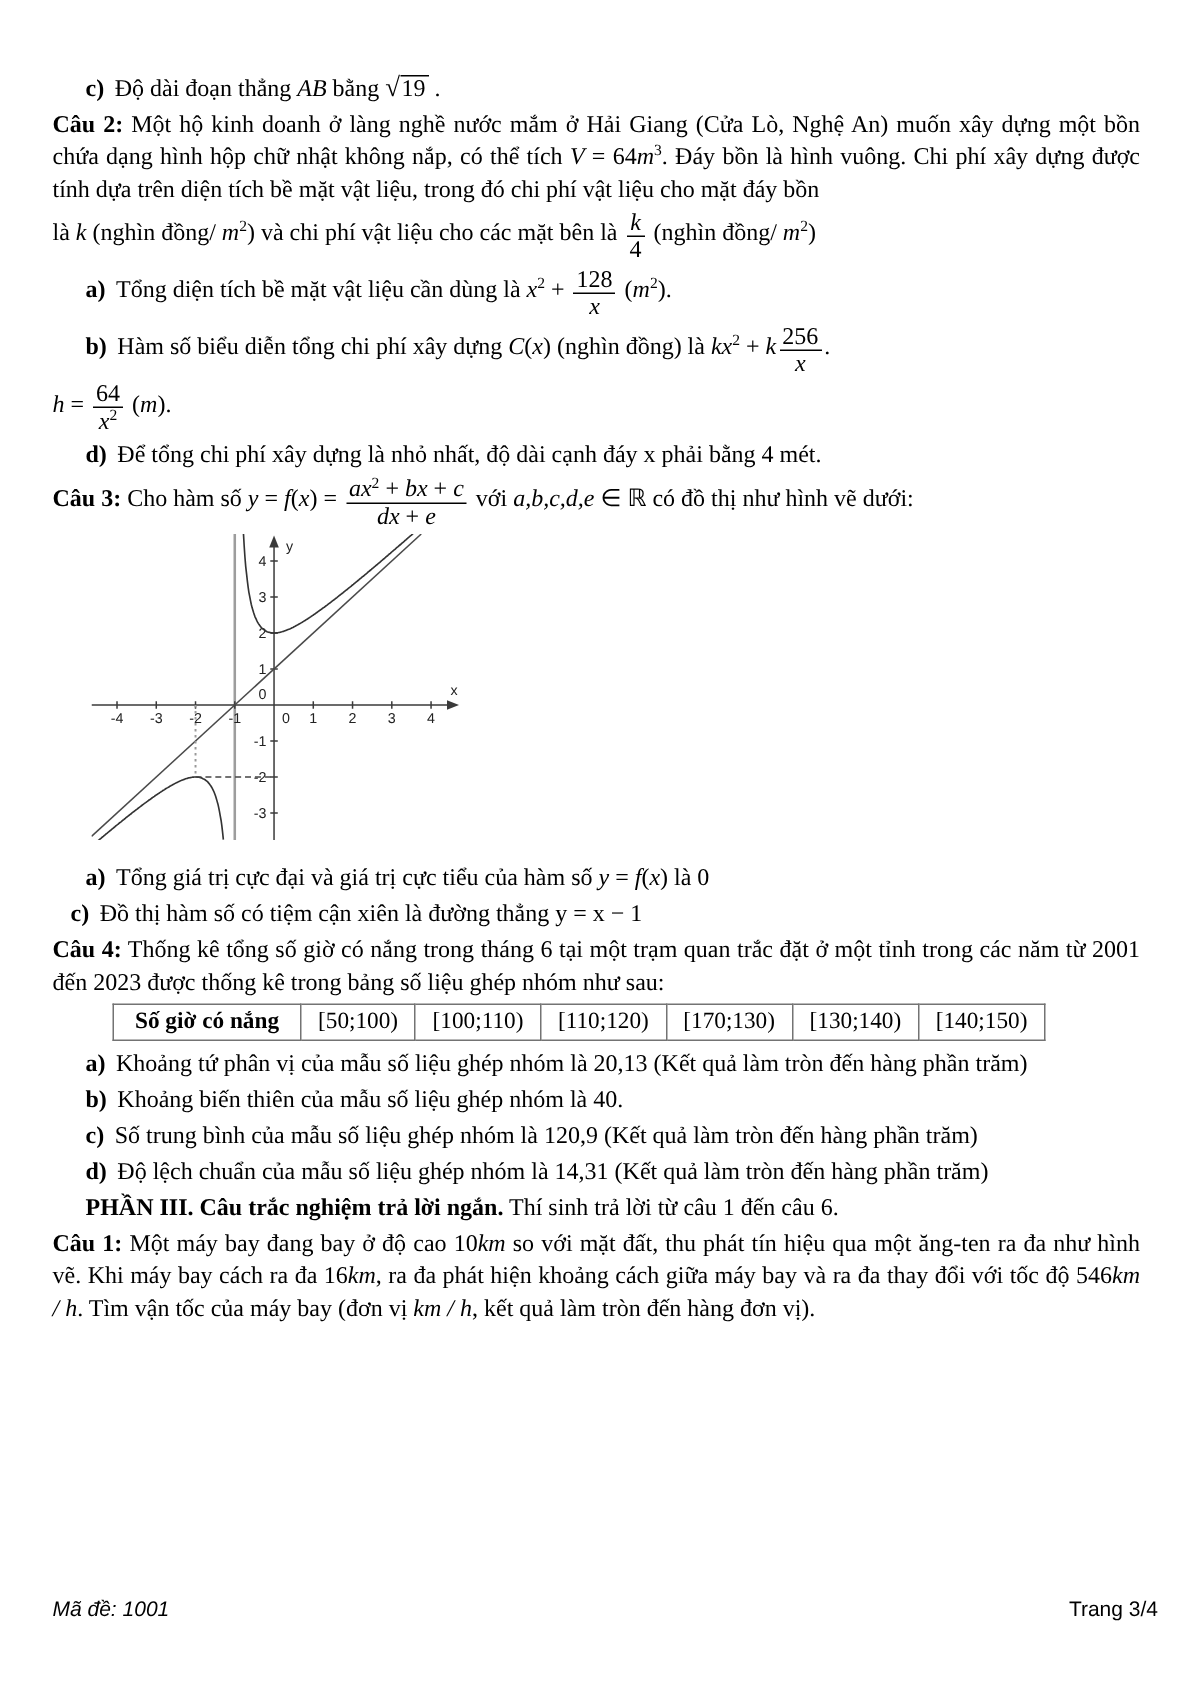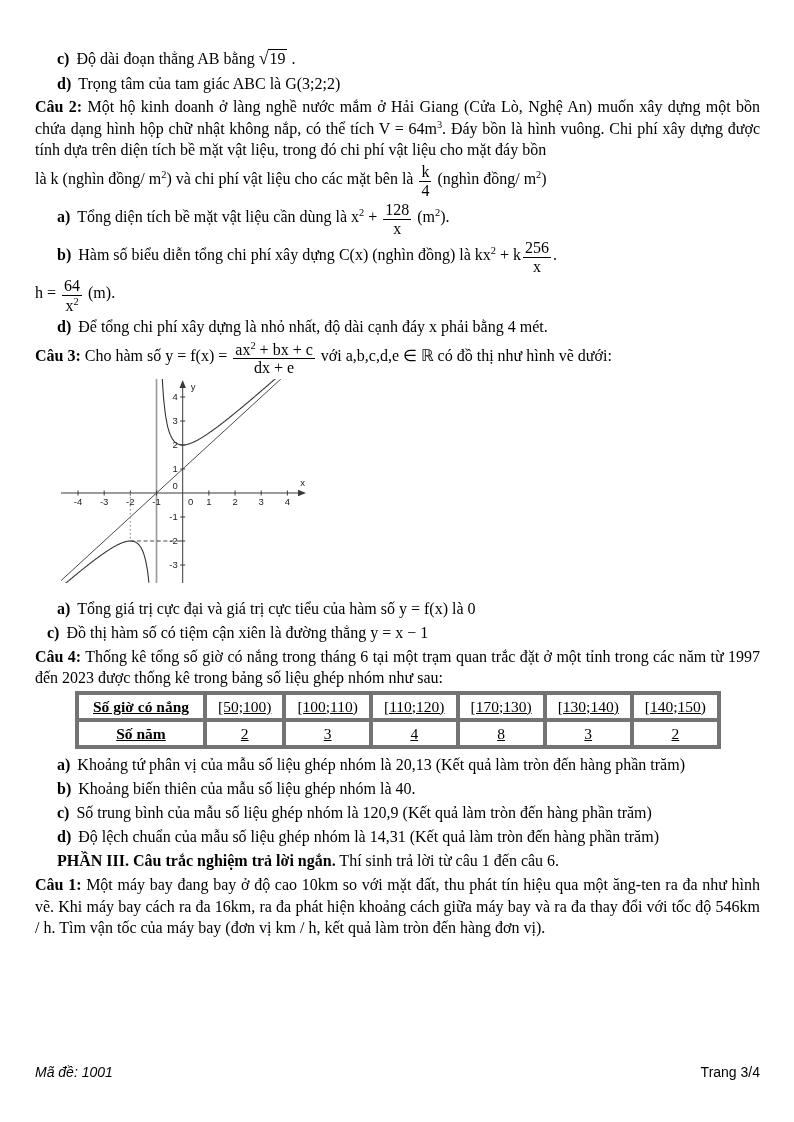--- a/index.html
+++ b/index.html
@@ -9,47 +9,46 @@
     font-family:"Liberation Serif",serif;
     font-size:16px;line-height:1.34;
   }
   .page{padding:46px 34px 0 35px;}
   .blk{margin:0 0 2.5px 0;}
   .item{padding-left:22px;}
   .item-sm{padding-left:12px;}
   .para{text-align:justify;}
   .lbl{font-weight:bold;margin-right:7px;}
   .bd{font-weight:bold;}
-  .it{}
+  .it{font-style:italic;}
   .sup{font-size:0.65em;vertical-align:0.55em;}
   .frac{display:inline-block;vertical-align:-0.72em;text-align:center;line-height:1.08;margin:0 2px;}
   .frac .num{display:block;padding:0 2px;}
   .frac .den{display:block;border-top:1px solid #000;padding:0 2px;}
   .sqrt{white-space:nowrap;}
   .sqrt .rad{font-size:1.12em;}
   .sqrt .bar{border-top:1px solid #000;padding:0 2px 0 1px;}
   .graph-wrap{margin:3px 0 9px 26px;}
   table.stat{border-collapse:collapse;margin:3px 0 5px 40px;font-size:15.5px;}
-  table.stat td{border:4px solid #737373;text-align:center;padding:0 11px;height:23px;text-decoration:underline;}
+  table.stat td{border:1px solid #737373;padding:0 11px;height:23px;}
   table.stat td.rowhead{font-weight:bold;padding:0 14px;}
   .part-heading{padding-left:22px;}
   .footer{
-    position:absolute;left:35px;right:34px;bottom:40px;
+    position:absolute;left:35px;right:22px;bottom:40px;
     font-family:"Liberation Sans",sans-serif;font-size:14px;
     display:flex;justify-content:space-between;align-items:baseline;
   }
   .footer .code{font-style:italic;}
 </style>
 </head>
 <body>
 
 <div class="page">
   <div id="doc">
       <div class="blk item"><span class="lbl">c)</span><span class="">Độ dài đoạn thẳng </span><span class="it">AB</span><span class=""> bằng </span><span class="sqrt"><span class="rad">√</span><span class="bar">19</span></span><span class=""> .</span></div>
-      <div class="blk item"><span class="lbl">d)</span><span class="">Trọng tâm của tam giác </span><span class="it">ABC</span><span class=""> là </span><span class="it">G</span><span class="">(3;2;2)</span></div>
       <div class="blk para"><span class="bd">Câu 2:</span><span class=""> Một hộ kinh doanh ở làng nghề nước mắm ở Hải Giang (Cửa Lò, Nghệ An) muốn xây dựng một bồn chứa dạng hình hộp chữ nhật không nắp, có thể tích </span><span class="it">V</span><span class=""> = 64</span><span class="it">m</span><span class="sup">3</span><span class="">. Đáy bồn là hình vuông. Chi phí xây dựng được tính dựa trên diện tích bề mặt vật liệu, trong đó chi phí vật liệu cho mặt đáy bồn</span></div>
       <div class="blk para"><span class="">là </span><span class="it">k</span><span class=""> (nghìn đồng/ </span><span class="it">m</span><span class="sup">2</span><span class="">) và chi phí vật liệu cho các mặt bên là </span><span class="frac"><span class="num"><span class="it">k</span></span><span class="den"><span class="">4</span></span></span><span class=""> (nghìn đồng/ </span><span class="it">m</span><span class="sup">2</span><span class="">)</span></div>
       <div class="blk item"><span class="lbl">a)</span><span class="">Tổng diện tích bề mặt vật liệu cần dùng là </span><span class="it">x</span><span class="sup">2</span><span class=""> + </span><span class="frac"><span class="num"><span class="">128</span></span><span class="den"><span class="it">x</span></span></span><span class=""> (</span><span class="it">m</span><span class="sup">2</span><span class="">).</span></div>
       <div class="blk item"><span class="lbl">b)</span><span class="">Hàm số biểu diễn tổng chi phí xây dựng </span><span class="it">C</span><span class="">(</span><span class="it">x</span><span class="">)</span><span class=""> (nghìn đồng) là </span><span class="it">kx</span><span class="sup">2</span><span class=""> + </span><span class="it">k</span><span class="frac"><span class="num"><span class="">256</span></span><span class="den"><span class="it">x</span></span></span><span class="">.</span></div>
       <div class="blk para"><span class="it">h</span><span class=""> = </span><span class="frac"><span class="num"><span class="">64</span></span><span class="den"><span class="it">x</span><span class="sup">2</span></span></span><span class=""> (</span><span class="it">m</span><span class="">).</span></div>
       <div class="blk item"><span class="lbl">d)</span><span class="">Để tổng chi phí xây dựng là nhỏ nhất, độ dài cạnh đáy x phải bằng 4 mét.</span></div>
       <div class="blk para"><span class="bd">Câu 3:</span><span class=""> Cho hàm số </span><span class="it">y</span><span class=""> = </span><span class="it">f</span><span class="">(</span><span class="it">x</span><span class="">) = </span><span class="frac"><span class="num"><span class="it">ax</span><span class="sup">2</span><span class=""> + </span><span class="it">bx</span><span class=""> + </span><span class="it">c</span></span><span class="den"><span class="it">dx</span><span class=""> + </span><span class="it">e</span></span></span><span class=""> với </span><span class="it">a,b,c,d,e</span><span class=""> ∈ ℝ có đồ thị như hình vẽ dưới:</span></div>
       <div class="graph-wrap"><svg width="246" height="204">
           <line x1="95.5212765957447" y1="0" x2="95.5212765957447" y2="204" stroke="#9d9d9d" stroke-width="1.7"></line>
           <line x1="0" y1="114" x2="240" y2="114" stroke="#3a3a3a" stroke-width="1"></line>
@@ -90,40 +89,31 @@
           <text x="116.69148936170214" y="110" text-anchor="end" fill="#222" font-size="9.5px" font-family="&quot;Liberation Sans&quot;,sans-serif">0</text>
           <text x="244" y="107" text-anchor="end" fill="#222" font-size="9.5px" font-family="&quot;Liberation Sans&quot;,sans-serif">x</text>
           <text x="129.69148936170214" y="11" text-anchor="start" fill="#222" font-size="9.5px" font-family="&quot;Liberation Sans&quot;,sans-serif">y</text>
           <line x1="0" y1="201.60000000000002" x2="219.82978723404256" y2="0" stroke="#4a4a4a" stroke-width="1"></line>
           <path d="M2.6 206.0L3.1 205.5L3.7 205.1L4.2 204.6L4.7 204.2L5.2 203.8L5.8 203.3L6.3 202.9L6.8 202.4L7.3 202.0L7.9 201.6L8.4 201.1L8.9 200.7L9.4 200.3L9.9 199.8L10.5 199.4L11.0 199.0L11.5 198.5L12.0 198.1L12.6 197.7L13.1 197.2L13.6 196.8L14.1 196.4L14.7 195.9L15.2 195.5L15.7 195.1L16.2 194.6L16.7 194.2L17.3 193.8L17.8 193.4L18.3 192.9L18.8 192.5L19.4 192.1L19.9 191.7L20.4 191.2L20.9 190.8L21.5 190.4L22.0 190.0L22.5 189.6L23.0 189.1L23.6 188.7L24.1 188.3L24.6 187.9L25.1 187.5L25.6 187.1L26.2 186.7L26.7 186.2L27.2 185.8L27.7 185.4L28.3 185.0L28.8 184.6L29.3 184.2L29.8 183.8L30.4 183.4L30.9 183.0L31.4 182.6L31.9 182.2L32.5 181.8L33.0 181.4L33.5 181.0L34.0 180.6L34.5 180.2L35.1 179.8L35.6 179.4L36.1 179.1L36.6 178.7L37.2 178.3L37.7 177.9L38.2 177.5L38.7 177.1L39.3 176.8L39.8 176.4L40.3 176.0L40.8 175.6L41.3 175.3L41.9 174.9L42.4 174.5L42.9 174.2L43.4 173.8L44.0 173.5L44.5 173.1L45.0 172.8L45.5 172.4L46.1 172.1L46.6 171.7L47.1 171.4L47.6 171.0L48.2 170.7L48.7 170.4L49.2 170.0L49.7 169.7L50.2 169.4L50.8 169.1L51.3 168.8L51.8 168.5L52.3 168.1L52.9 167.8L53.4 167.5L53.9 167.3L54.4 167.0L55.0 166.7L55.5 166.4L56.0 166.1L56.5 165.9L57.1 165.6L57.6 165.4L58.1 165.1L58.6 164.9L59.1 164.6L59.7 164.4L60.2 164.2L60.7 164.0L61.2 163.8L61.8 163.6L62.3 163.4L62.8 163.2L63.3 163.0L63.9 162.9L64.4 162.7L64.9 162.6L65.4 162.5L65.9 162.4L66.5 162.3L67.0 162.2L67.5 162.1L68.0 162.1L68.6 162.0L69.1 162.0L69.6 162.0L70.1 162.0L70.7 162.1L71.2 162.1L71.7 162.2L72.2 162.3L72.8 162.5L73.3 162.6L73.8 162.8L74.3 163.1L74.8 163.3L75.4 163.6L75.9 164.0L76.4 164.4L76.9 164.8L77.5 165.3L78.0 165.9L78.5 166.5L79.0 167.2L79.6 168.0L80.1 168.8L80.6 169.8L81.1 170.8L81.7 172.0L82.2 173.3L82.7 174.7L83.2 176.3L83.7 178.1L84.3 180.1L84.8 182.4L85.3 184.9L85.8 187.7L86.4 191.0L86.9 194.6L87.4 198.9L87.9 203.7M101.3 -0.4L101.8 8.2L102.3 15.5L102.8 21.6L103.4 26.8L103.9 31.3L104.4 35.3L104.9 38.7L105.5 41.7L106.0 44.4L106.5 46.8L107.0 48.9L107.6 50.8L108.1 52.5L108.6 54.0L109.1 55.4L109.7 56.6L110.2 57.7L110.7 58.7L111.2 59.6L111.7 60.4L112.3 61.1L112.8 61.8L113.3 62.4L113.8 62.9L114.4 63.4L114.9 63.8L115.4 64.2L115.9 64.5L116.5 64.8L117.0 65.1L117.5 65.3L118.0 65.5L118.6 65.6L119.1 65.7L119.6 65.8L120.1 65.9L120.6 66.0L121.2 66.0L121.7 66.0L122.2 66.0L122.7 66.0L123.3 65.9L123.8 65.9L124.3 65.8L124.8 65.7L125.4 65.6L125.9 65.5L126.4 65.3L126.9 65.2L127.4 65.0L128.0 64.9L128.5 64.7L129.0 64.5L129.5 64.3L130.1 64.1L130.6 63.9L131.1 63.7L131.6 63.5L132.2 63.3L132.7 63.0L133.2 62.8L133.7 62.5L134.3 62.3L134.8 62.0L135.3 61.7L135.8 61.5L136.3 61.2L136.9 60.9L137.4 60.6L137.9 60.3L138.4 60.0L139.0 59.7L139.5 59.4L140.0 59.1L140.5 58.8L141.1 58.4L141.6 58.1L142.1 57.8L142.6 57.5L143.2 57.1L143.7 56.8L144.2 56.5L144.7 56.1L145.2 55.8L145.8 55.4L146.3 55.1L146.8 54.7L147.3 54.4L147.9 54.0L148.4 53.6L148.9 53.3L149.4 52.9L150.0 52.5L150.5 52.2L151.0 51.8L151.5 51.4L152.0 51.0L152.6 50.7L153.1 50.3L153.6 49.9L154.1 49.5L154.7 49.1L155.2 48.8L155.7 48.4L156.2 48.0L156.8 47.6L157.3 47.2L157.8 46.8L158.3 46.4L158.9 46.0L159.4 45.6L159.9 45.2L160.4 44.8L160.9 44.4L161.5 44.0L162.0 43.6L162.5 43.2L163.0 42.8L163.6 42.4L164.1 42.0L164.6 41.5L165.1 41.1L165.7 40.7L166.2 40.3L166.7 39.9L167.2 39.5L167.8 39.1L168.3 38.6L168.8 38.2L169.3 37.8L169.8 37.4L170.4 37.0L170.9 36.5L171.4 36.1L171.9 35.7L172.5 35.3L173.0 34.9L173.5 34.4L174.0 34.0L174.6 33.6L175.1 33.1L175.6 32.7L176.1 32.3L176.6 31.9L177.2 31.4L177.7 31.0L178.2 30.6L178.7 30.1L179.3 29.7L179.8 29.3L180.3 28.8L180.8 28.4L181.4 28.0L181.9 27.5L182.4 27.1L182.9 26.7L183.5 26.2L184.0 25.8L184.5 25.3L185.0 24.9L185.5 24.5L186.1 24.0L186.6 23.6L187.1 23.1L187.6 22.7L188.2 22.3L188.7 21.8L189.2 21.4L189.7 20.9L190.3 20.5L190.8 20.0L191.3 19.6L191.8 19.2L192.4 18.7L192.9 18.3L193.4 17.8L193.9 17.4L194.4 16.9L195.0 16.5L195.5 16.0L196.0 15.6L196.5 15.1L197.1 14.7L197.6 14.2L198.1 13.8L198.6 13.3L199.2 12.9L199.7 12.4L200.2 12.0L200.7 11.5L201.2 11.1L201.8 10.6L202.3 10.2L202.8 9.7L203.3 9.3L203.9 8.8L204.4 8.4L204.9 7.9L205.4 7.5L206.0 7.0L206.5 6.6L207.0 6.1L207.5 5.7L208.1 5.2L208.6 4.8L209.1 4.3L209.6 3.9L210.1 3.4L210.7 2.9L211.2 2.5L211.7 2.0L212.2 1.6L212.8 1.1L213.3 0.7L213.8 0.2L214.3 -0.2L214.9 -0.7L215.4 -1.2L215.9 -1.6L216.4 -2.1" fill="none" stroke="#333" stroke-width="1.1"></path>
           <line x1="69.35106382978725" y1="114" x2="69.35106382978725" y2="162" stroke="#999" stroke-width="1.3" stroke-dasharray="1.6 2.4"></line>
           <line x1="69.35106382978725" y1="162" x2="121.69148936170214" y2="162" stroke="#444" stroke-width="1" stroke-dasharray="4 2.6"></line>
         </svg></div>
       <div class="blk item"><span class="lbl">a)</span><span class="">Tổng giá trị cực đại và giá trị cực tiểu của hàm số </span><span class="it">y</span><span class=""> = </span><span class="it">f</span><span class="">(</span><span class="it">x</span><span class="">)</span><span class=""> là 0</span></div>
       <div class="blk item-sm"><span class="lbl">c)</span><span class="">Đồ thị hàm số có  tiệm cận xiên là đường thẳng y = x − 1</span></div>
-      <div class="blk para"><span class="bd">Câu 4:</span><span class=""> Thống kê tổng số giờ có nắng trong tháng 6 tại một trạm quan trắc đặt ở một tỉnh trong các năm từ 1997 đến 2023 được thống kê trong bảng số liệu ghép nhóm như sau:</span></div>
+      <div class="blk para"><span class="bd">Câu 4:</span><span class=""> Thống kê tổng số giờ có nắng trong tháng 6 tại một trạm quan trắc đặt ở một tỉnh trong các năm từ 2001 đến 2023 được thống kê trong bảng số liệu ghép nhóm như sau:</span></div>
       <table class="stat">
         <tbody>
           <tr>
             <td class="rowhead">Số giờ có nắng</td>
             <td>[50;100)</td>
             <td>[100;110)</td>
             <td>[110;120)</td>
             <td>[170;130)</td>
             <td>[130;140)</td>
             <td>[140;150)</td>
-          </tr>
-          <tr>
-            <td class="rowhead">Số năm</td>
-            <td>2</td>
-            <td>3</td>
-            <td>4</td>
-            <td>8</td>
-            <td>3</td>
-            <td>2</td>
           </tr>
         </tbody>
       </table>
       <div class="blk item"><span class="lbl">a)</span><span class="">Khoảng tứ phân vị của mẫu số liệu ghép nhóm là 20,13 (Kết quả làm tròn đến hàng phần trăm)</span></div>
       <div class="blk item"><span class="lbl">b)</span><span class="">Khoảng biến thiên của mẫu số liệu ghép nhóm là 40.</span></div>
       <div class="blk item"><span class="lbl">c)</span><span class="">Số trung bình của mẫu số liệu ghép nhóm là 120,9 (Kết quả làm tròn đến hàng phần trăm)</span></div>
       <div class="blk item"><span class="lbl">d)</span><span class="">Độ lệch chuẩn của mẫu số liệu ghép nhóm là 14,31 (Kết quả làm tròn đến hàng phần trăm)</span></div>
       <div class="blk part-heading"><span class="bd">PHẦN III. Câu trắc nghiệm trả lời ngắn.</span><span class=""> Thí sinh trả lời từ câu 1 đến câu 6.</span></div>
       <div class="blk para"><span class="bd">Câu 1:</span><span class=""> Một máy bay đang bay ở độ cao 10</span><span class="it">km</span><span class="">  so với mặt đất, thu phát tín hiệu qua một ăng-ten ra đa như hình vẽ. Khi máy bay cách ra đa 16</span><span class="it">km</span><span class="">, ra đa phát hiện khoảng cách giữa máy bay và ra đa thay đổi với tốc độ 546</span><span class="it">km / h</span><span class="">. Tìm vận tốc của máy bay (đơn vị </span><span class="it">km / h</span><span class="">, kết quả làm tròn đến hàng đơn vị).</span></div>
     </div>

